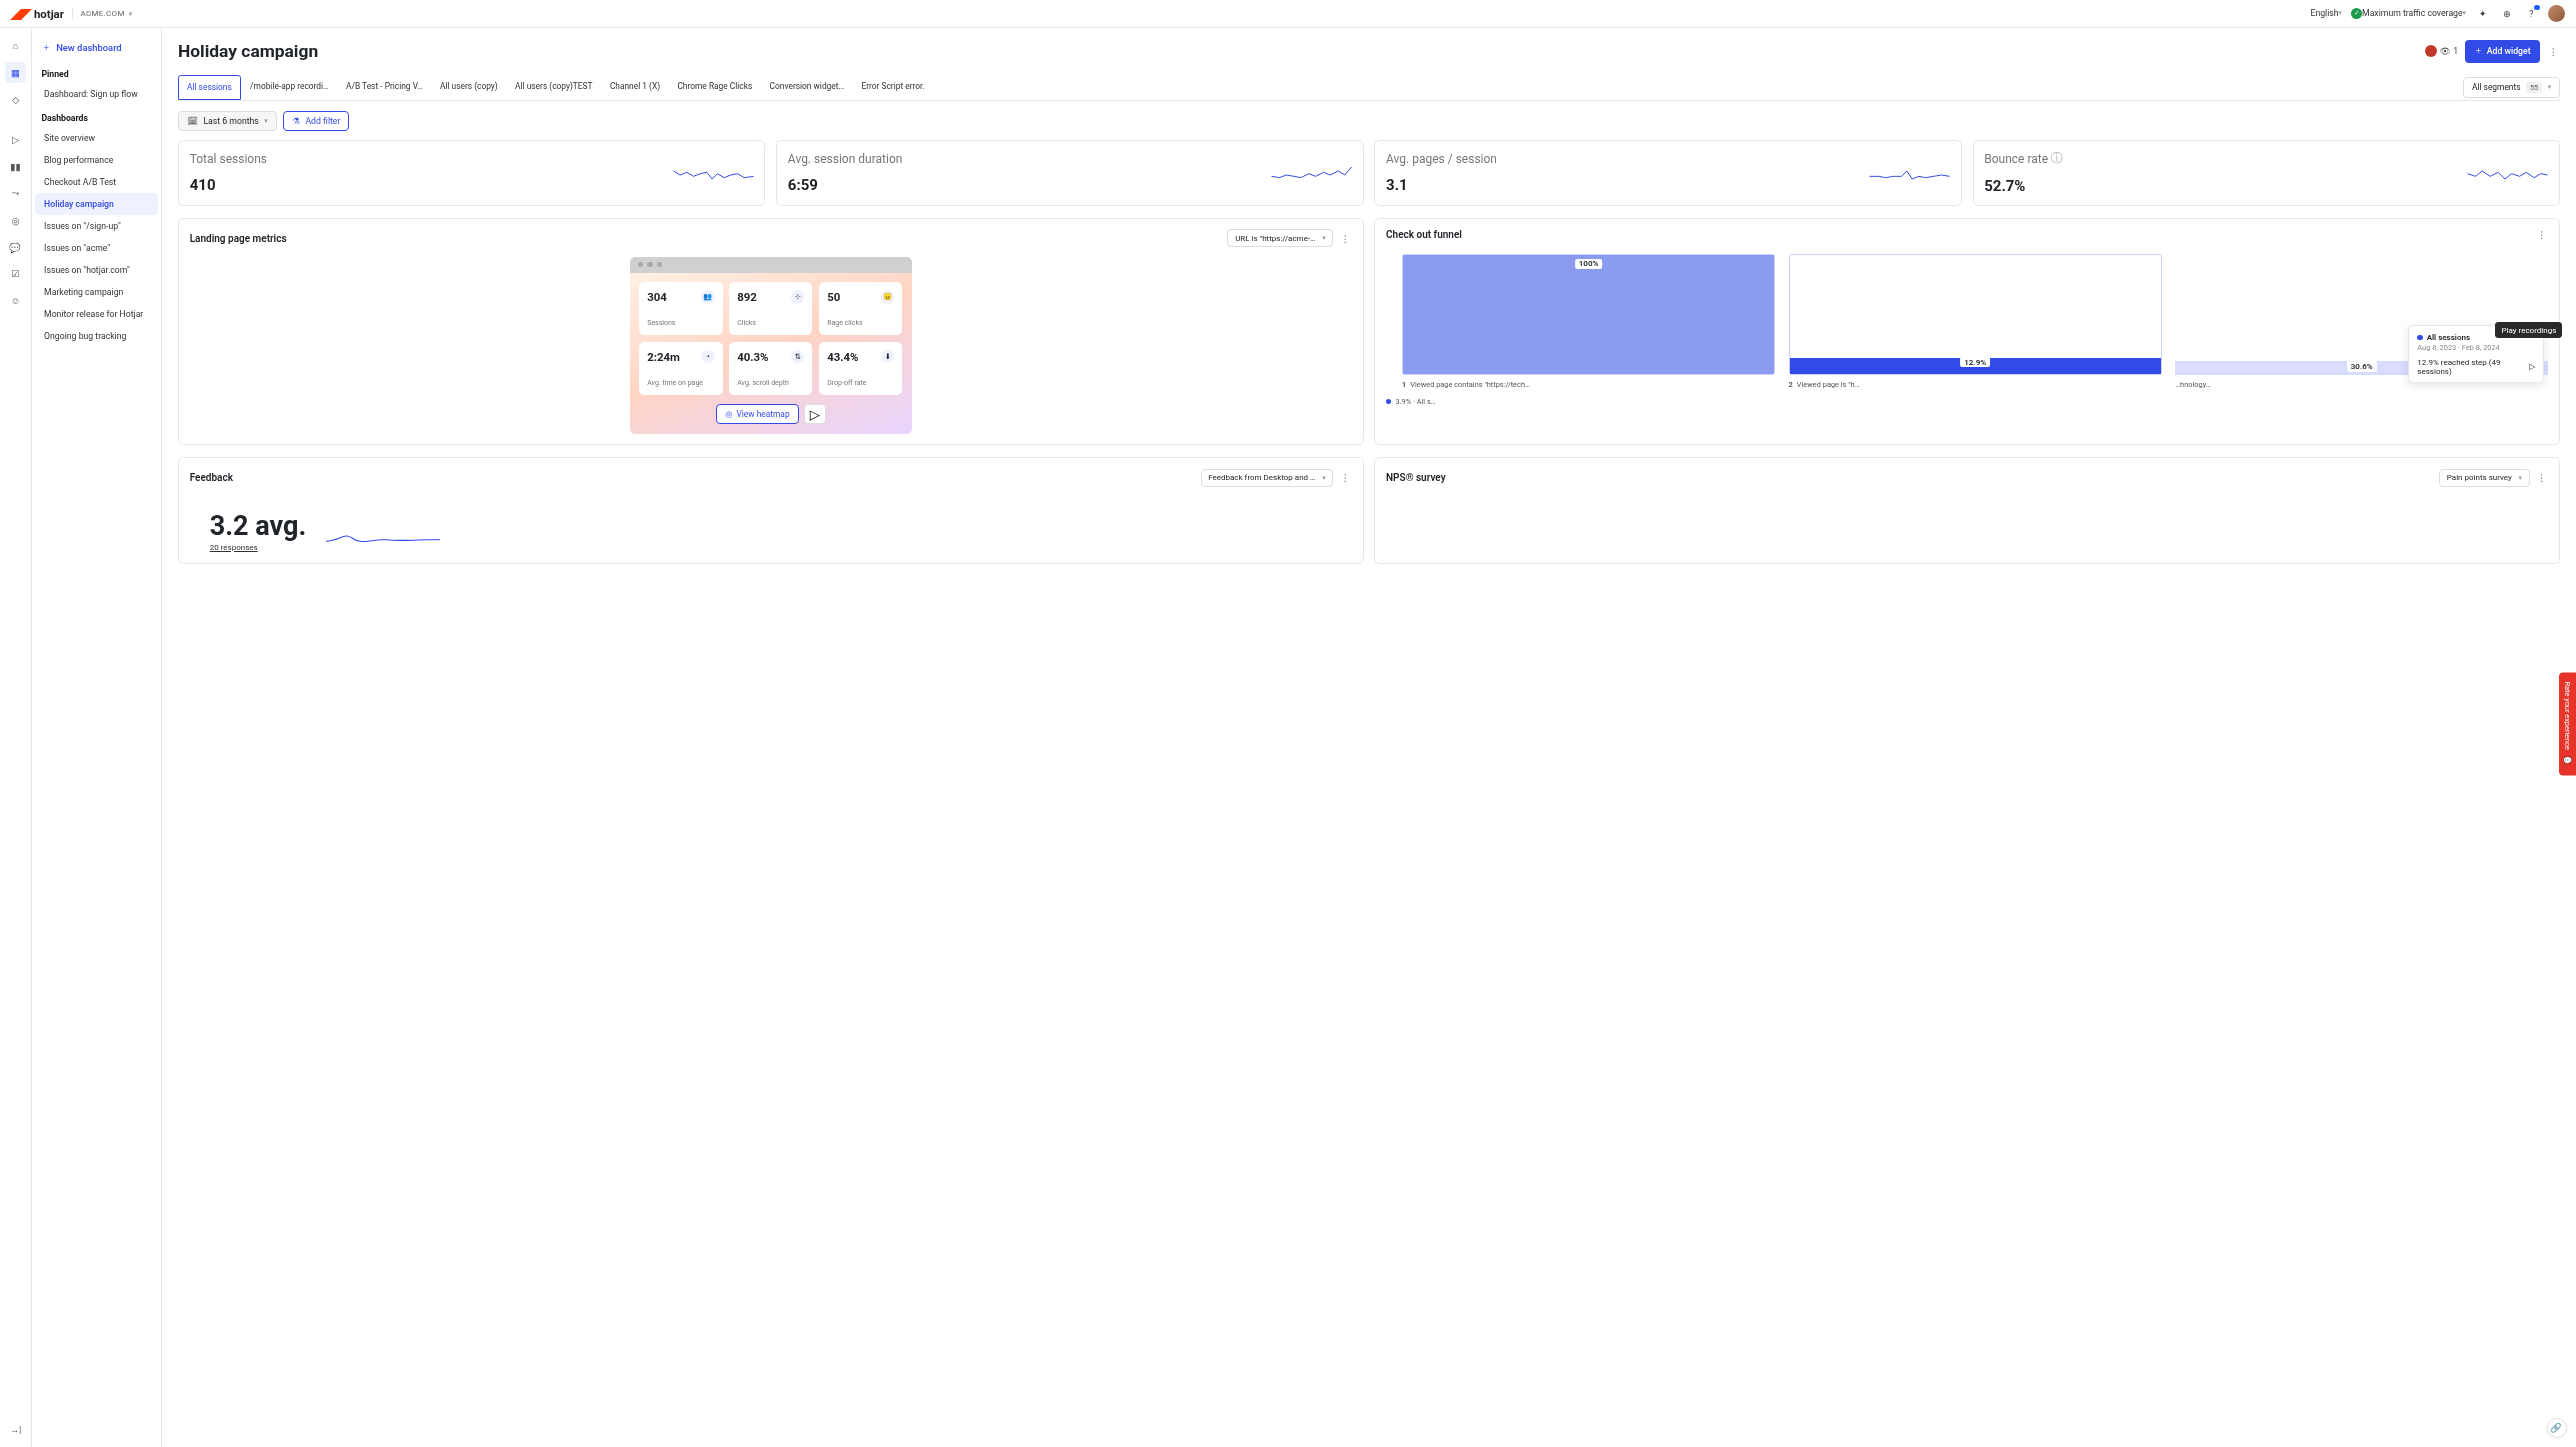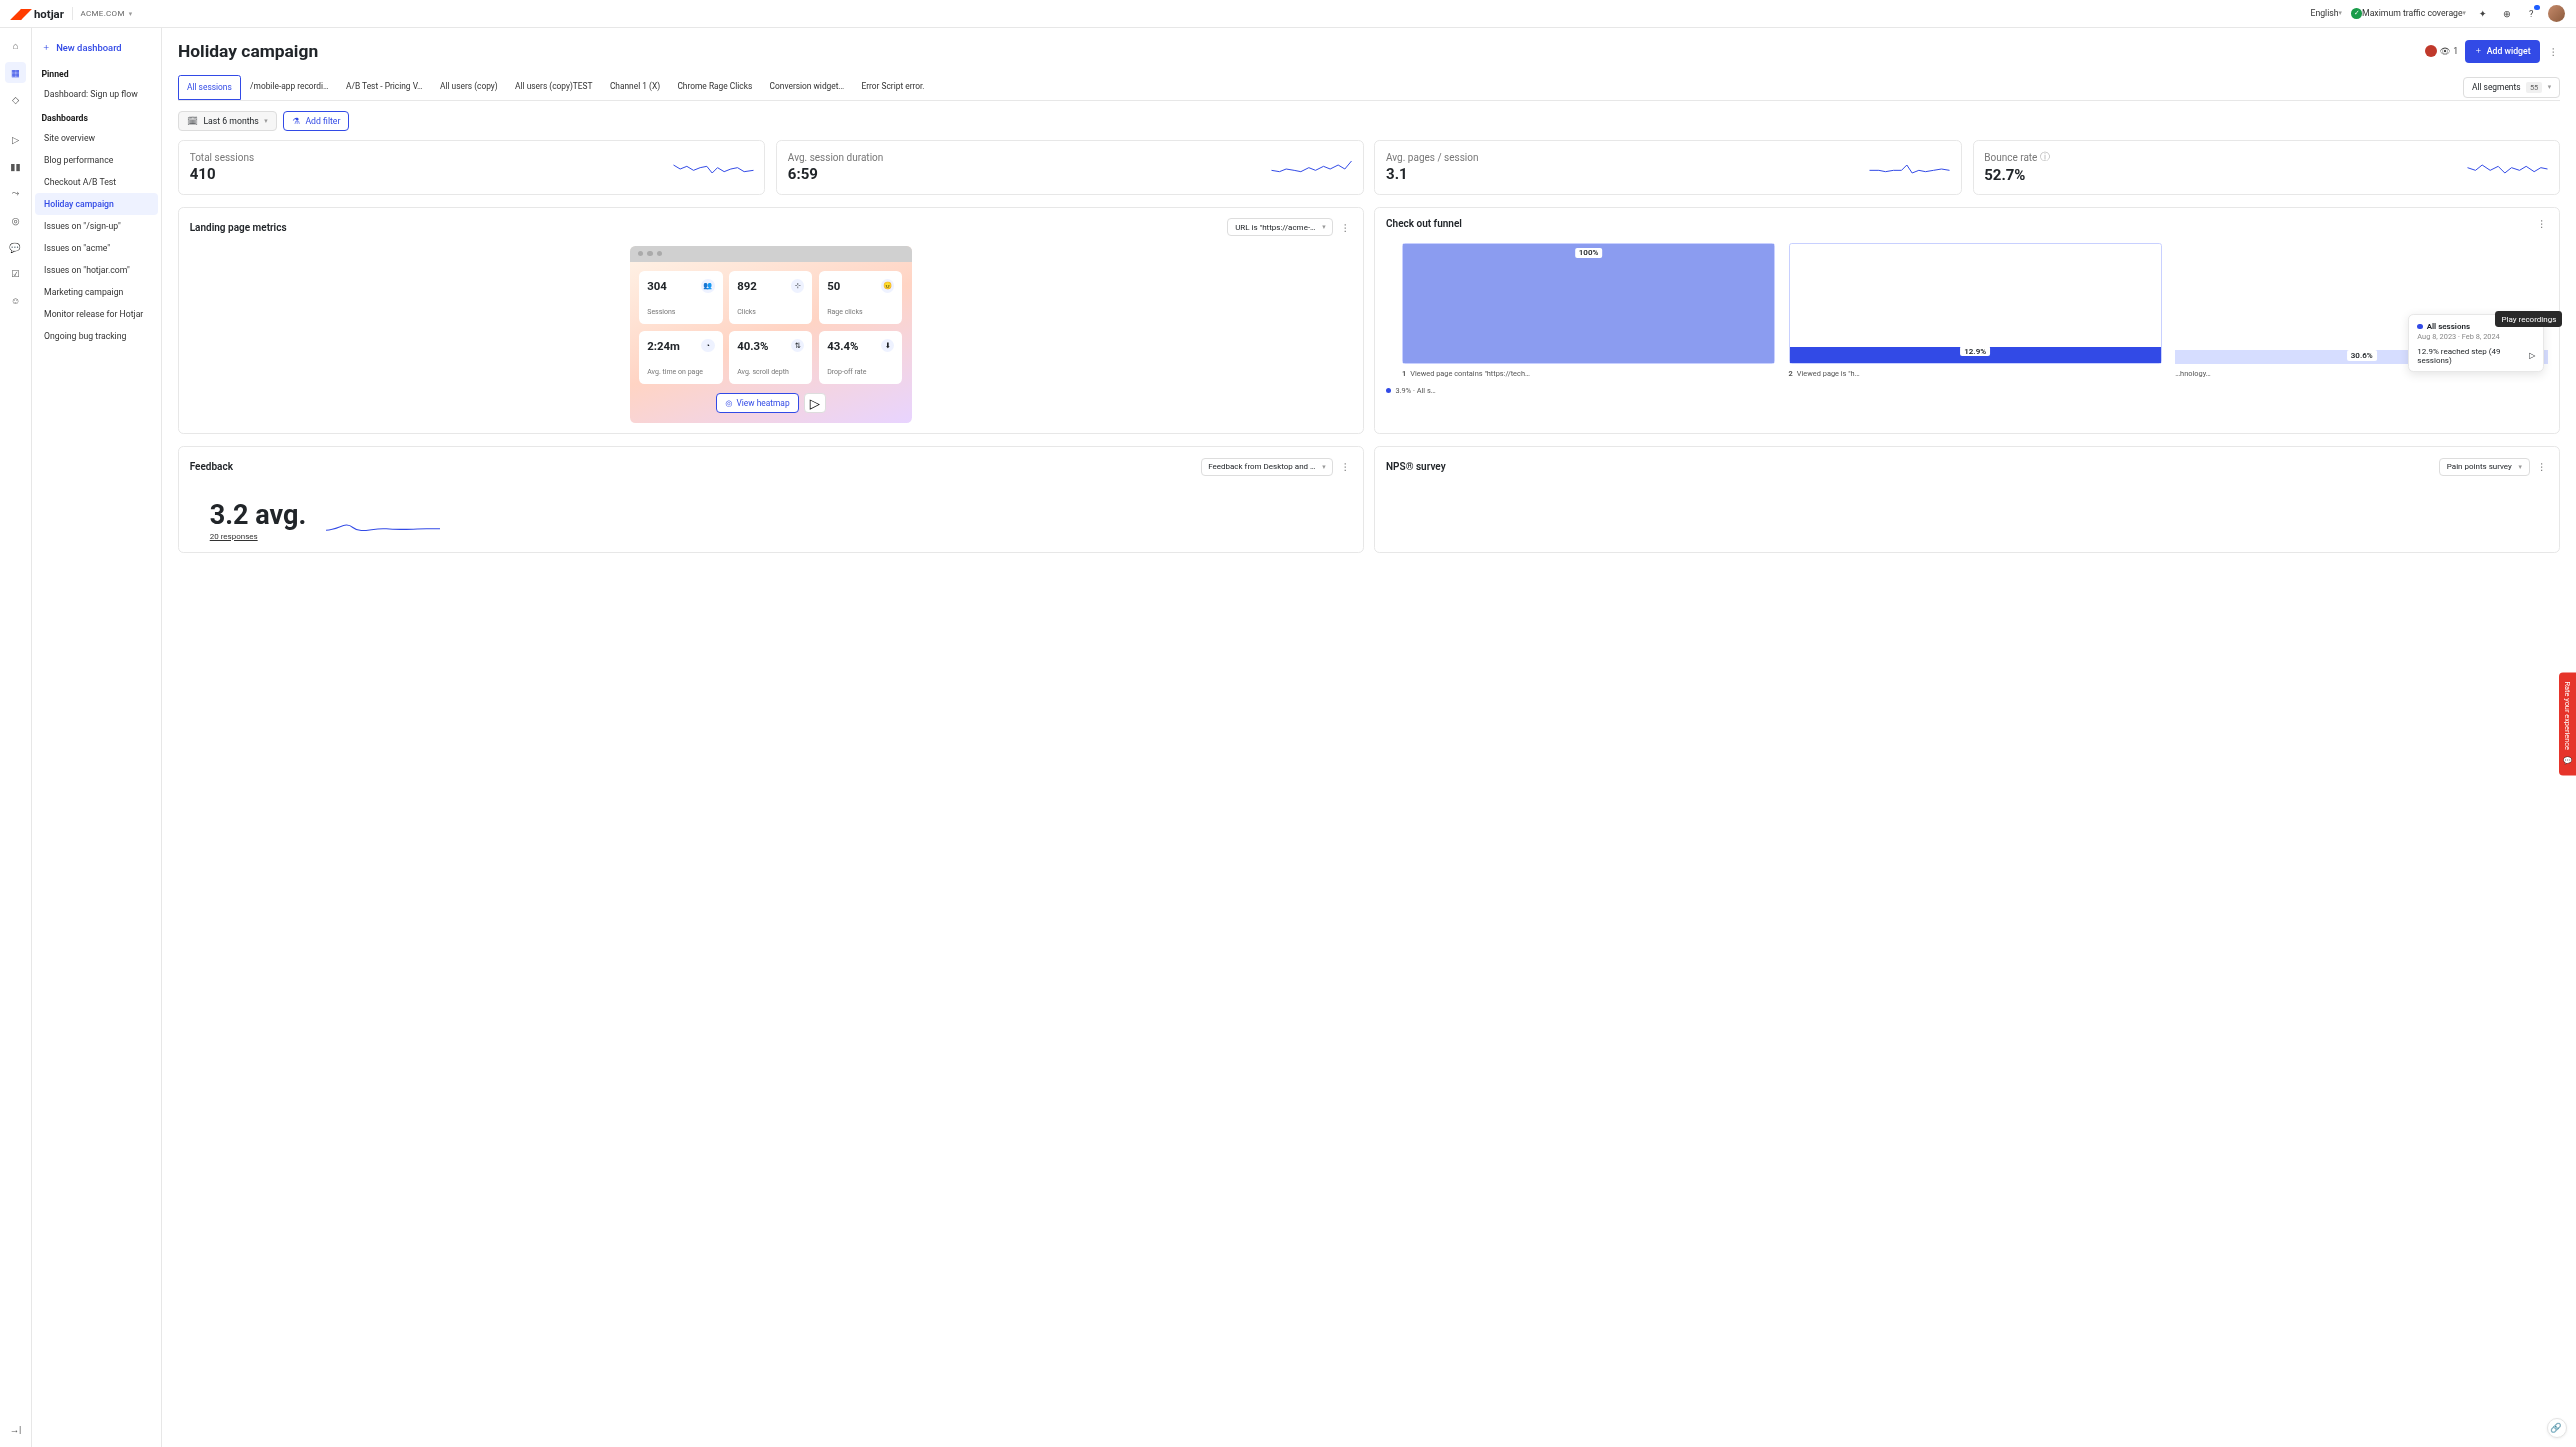--- a/index.html
+++ b/index.html
@@ -47,21 +47,21 @@
 .seg-tab.active { color:#324ae6; border:0.7px solid #324ae6; border-bottom:1.3px solid #324ae6; }
 .seg-all { display:flex; align-items:center; gap:5.4px; padding:4px 8px; border:0.7px solid #ddd; border-radius:4px; font-size:8.4px; cursor:pointer; margin-bottom:0; }
 .badge { background:#f0f0f0; padding:0.7px 4px; border-radius:2px; font-size:7.4px; color:#666; }
 
 .filters { display:flex; gap:6.7px; padding:9.4px 0; }
 .pill { display:flex; align-items:center; gap:5.4px; padding:4px 8px; border:0.7px solid #ddd; border-radius:4px; font-size:8.7px; cursor:pointer; background:#f6f6f6; }
 .pill.outline { background:#fff; border-color:#324ae6; color:#324ae6; }
 
 .stat-row { display:grid; grid-template-columns:repeat(4,1fr); gap:10.7px; margin-bottom:12px; }
 .stat-card { border:0.7px solid #e7e7e7; border-radius:5.4px; padding:9.4px 10.7px; display:flex; justify-content:space-between; align-items:center; gap:5.4px; }
-.stat-label { font-size:10px; color:#777; margin-bottom:2px; display:flex; align-items:center; gap:2.7px; }
+.stat-label { font-size:12px; color:#777; margin-bottom:10px; display:flex; align-items:center; gap:2.7px; }
 .stat-value { font-size:15px; font-weight:700; }
 .spark { width:81px; height:20px; }
 
 .widget-row { display:grid; grid-template-columns:1fr 1fr; gap:10.7px; margin-bottom:12px; }
 .widget { border:0.7px solid #e7e7e7; border-radius:5.4px; padding:10.7px; }
 .widget-head { display:flex; align-items:center; justify-content:space-between; margin-bottom:9.4px; }
 .widget-title { font-weight:600; font-size:10px; }
 .widget-ctrl { display:flex; align-items:center; gap:5.4px; }
 .select-pill { border:0.7px solid #ddd; border-radius:4px; padding:3.4px 6.7px; font-size:8px; display:flex; align-items:center; gap:6.7px; cursor:pointer; }
 

